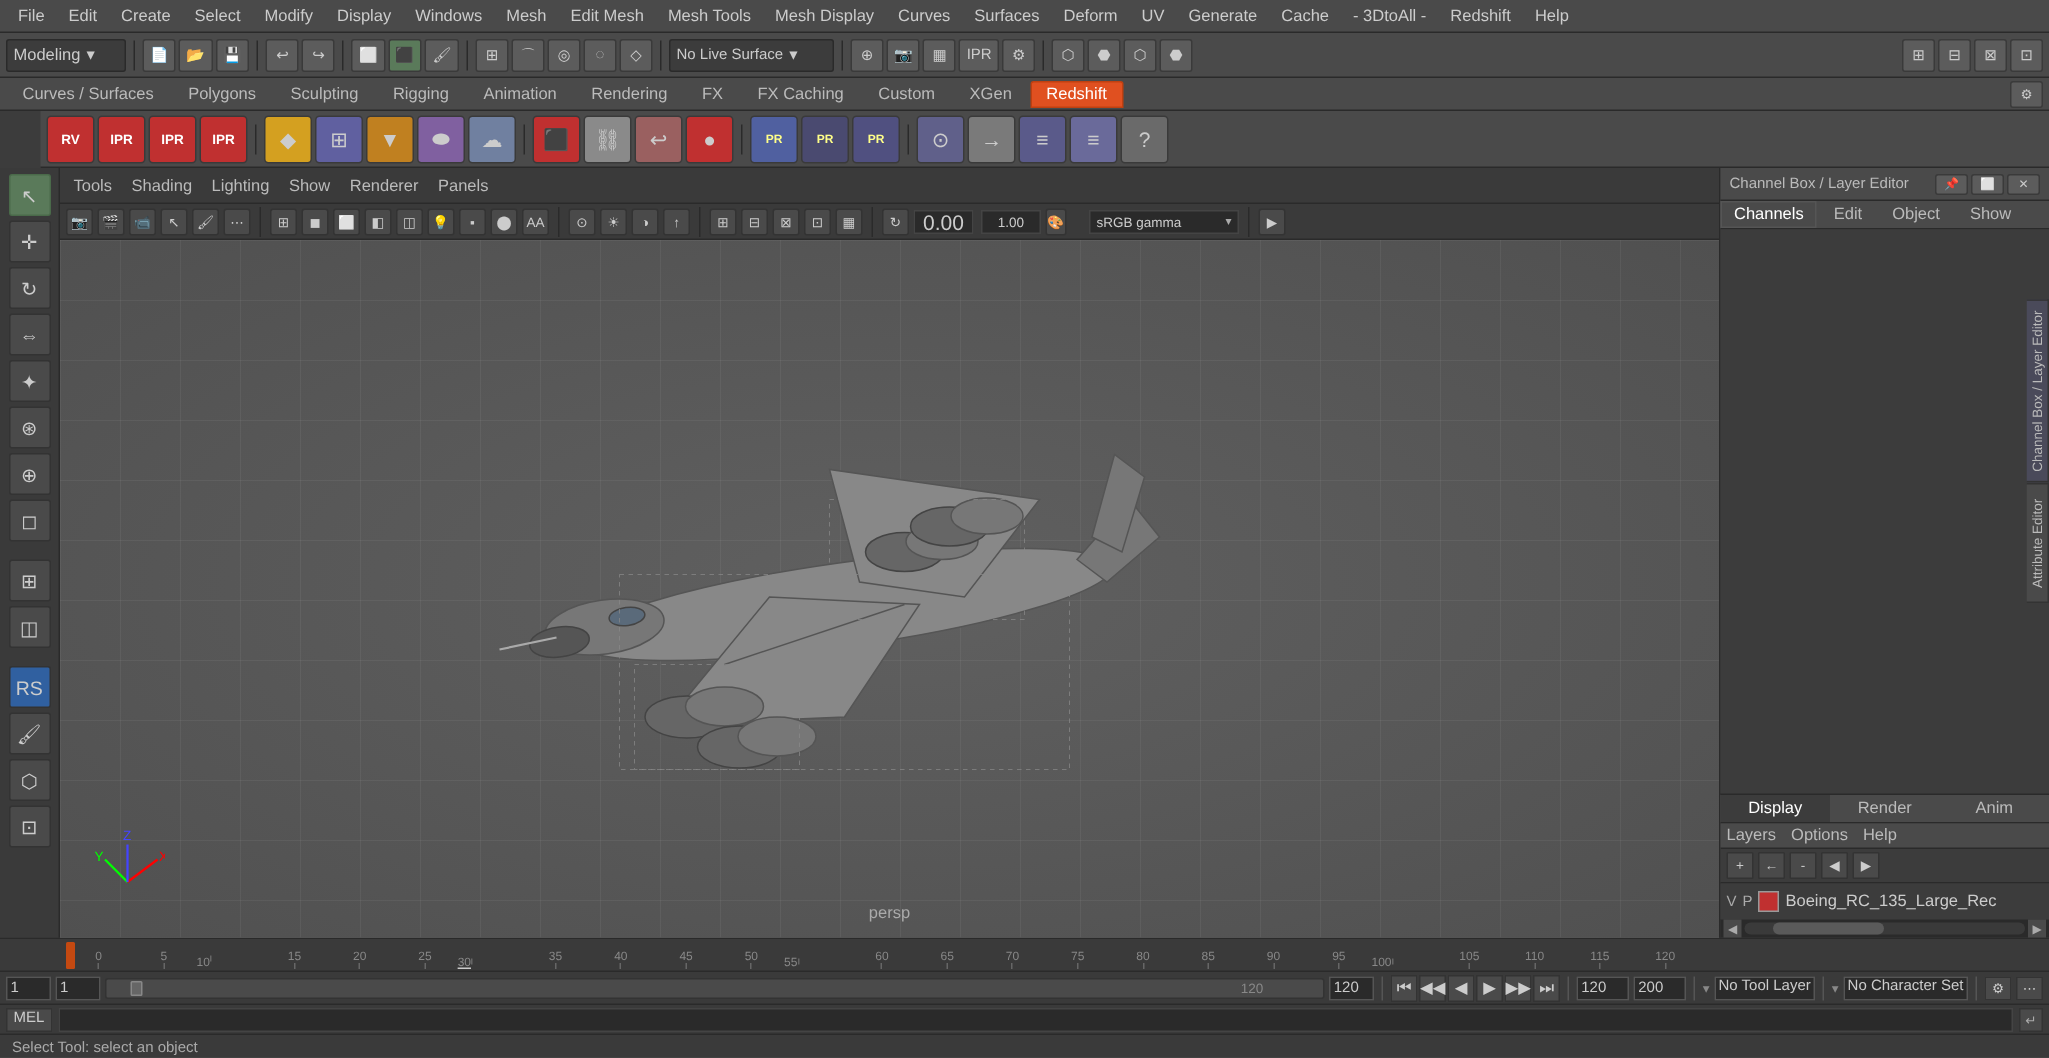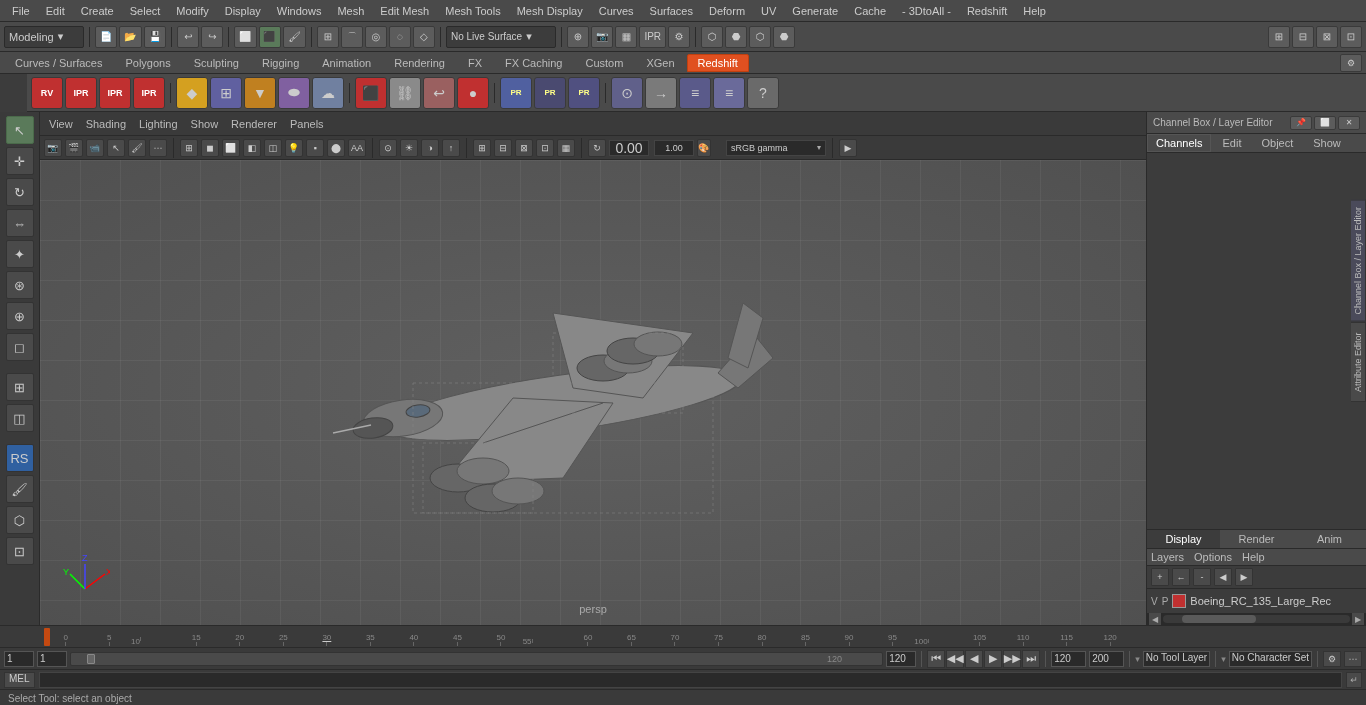--- a/index.html
+++ b/index.html
@@ -249,21 +249,21 @@
     <div style="height:6px"></div>
     <div class="lt-btn" style="background:#3060a0;">RS</div>
     <div class="lt-btn">🖌</div>
     <div class="lt-btn">⬡</div>
     <div class="lt-btn">⊡</div>
   </div>
 
   <div id="viewport-area">
 
     <div id="viewport-toolbar">
-      <div class="vt-item">View</div>
+      <div class="vt-item">Tools</div>
       <div class="vt-item">Shading</div>
       <div class="vt-item">Lighting</div>
       <div class="vt-item">Show</div>
       <div class="vt-item">Renderer</div>
       <div class="vt-item">Panels</div>
     </div>
 
     <div id="viewport-toolbar2">
       <div class="vt2-icon">📷</div>
       <div class="vt2-icon">🎬</div>
@@ -455,21 +455,21 @@
         <div style="width:1px;height:4px;background:#666;"></div>
       </div>
       <div style="display: flex; flex-direction: column; align-items: center; flex: 1 1 0%; cursor: pointer;">
         <span style="font-size:8px;color:#888;">20</span>
         <div style="width:1px;height:4px;background:#666;"></div>
       </div>
       <div style="display: flex; flex-direction: column; align-items: center; flex: 1 1 0%; cursor: pointer;">
         <span style="font-size:8px;color:#888;">25</span>
         <div style="width:1px;height:4px;background:#666;"></div>
       </div>
-      <div style="display: flex; flex-direction: column; align-items: center; flex: 1 1 0%; cursor: pointer; text-decoration: underline;">
+      <div style="display: flex; flex-direction: row; align-items: center; flex: 1 1 0%; cursor: pointer; text-decoration: underline;">
         <span style="font-size:8px;color:#888;">30</span>
         <div style="width:1px;height:4px;background:#666;"></div>
       </div>
       <div style="display: flex; flex-direction: column; align-items: center; flex: 1 1 0%; cursor: pointer;">
         <span style="font-size:8px;color:#888;">35</span>
         <div style="width:1px;height:4px;background:#666;"></div>
       </div>
       <div style="display: flex; flex-direction: column; align-items: center; flex: 1 1 0%; cursor: pointer;">
         <span style="font-size:8px;color:#888;">40</span>
         <div style="width:1px;height:4px;background:#666;"></div>

